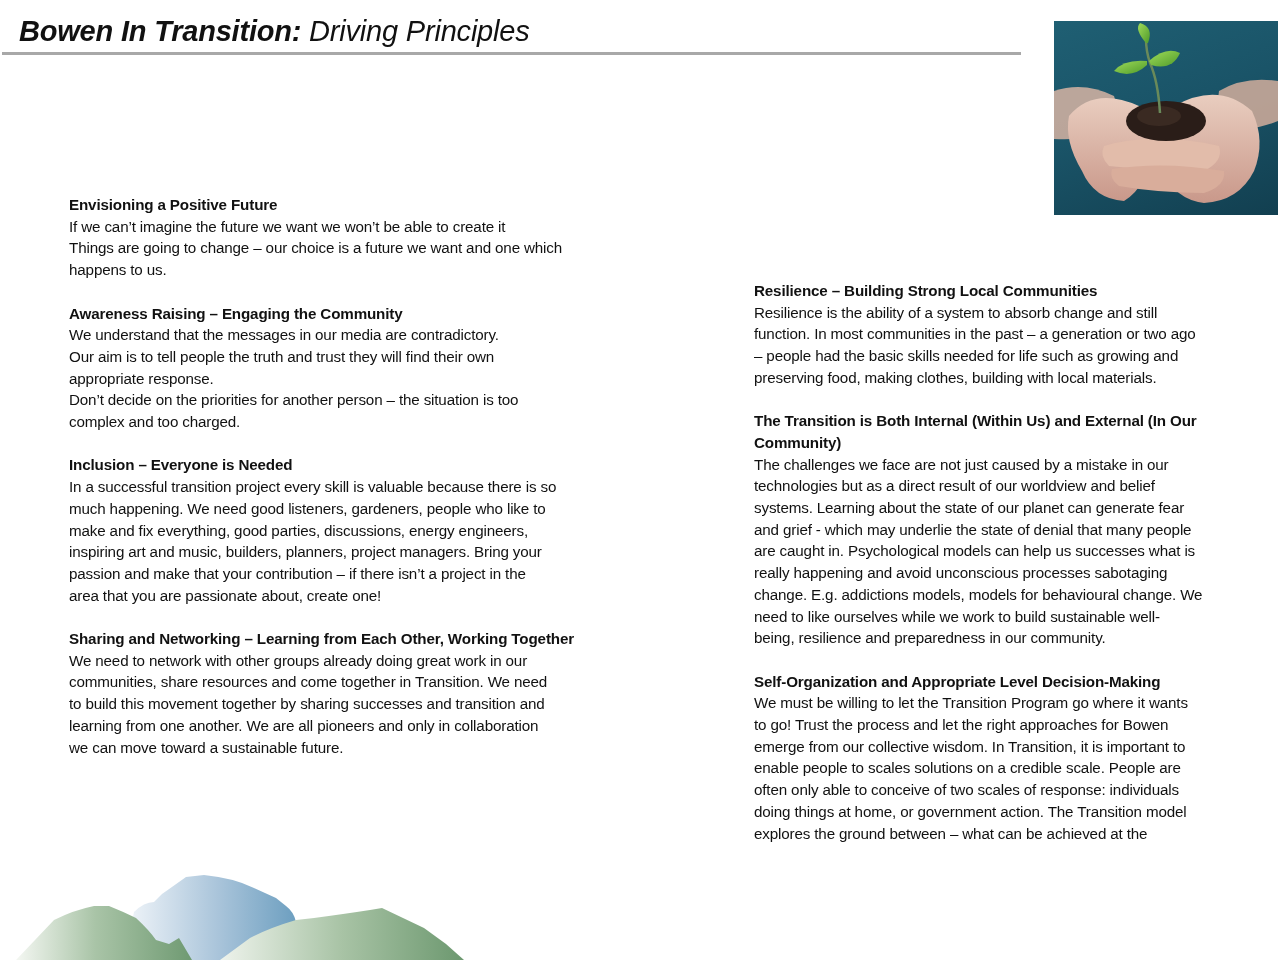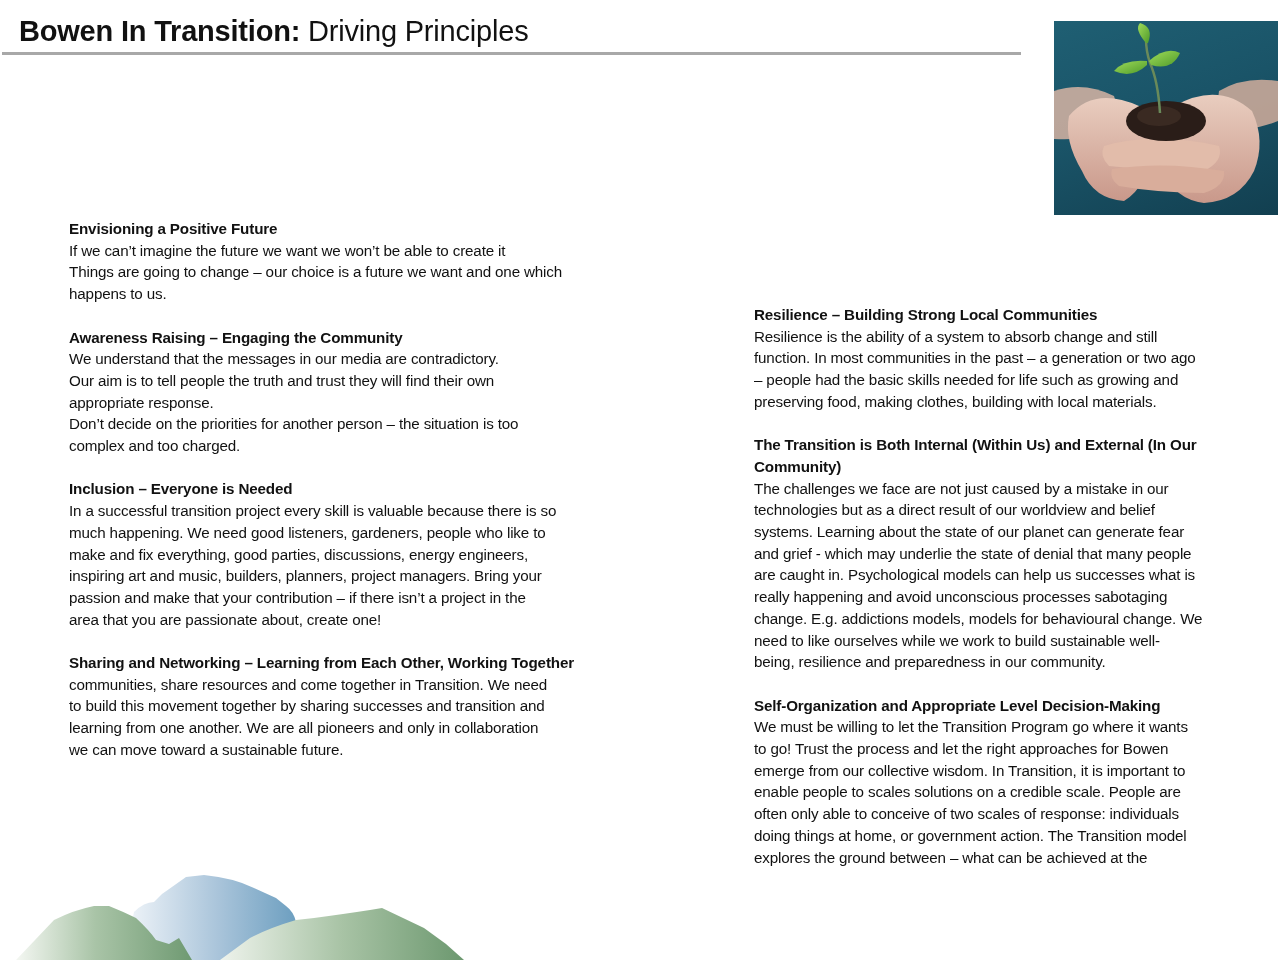--- a/index.html
+++ b/index.html
@@ -16,20 +16,21 @@
       color: #111111;
     }
     .title {
       position: absolute;
       left: 19px;
       top: 12px;
       font-size: 29px;
       line-height: 38px;
       white-space: nowrap;
       letter-spacing: -0.2px;
+      font-style: italic;
     }
     .title .bold { font-weight: bold; }
     .title .normal { font-weight: normal; }
     .title-rule {
       position: absolute;
       left: 2px;
       top: 52px;
       width: 1019px;
       height: 3px;
       background: #a8a8a8;
@@ -42,21 +43,20 @@
       height: 194px;
       overflow: hidden;
       background: linear-gradient(160deg, #1f5f73 0%, #1a5468 45%, #123f50 100%);
     }
     .photo svg { display: block; }
     .col {
       position: absolute;
       font-size: 15.2px;
       line-height: 21.7px;
       letter-spacing: -0.15px;
-      margin-top: 24px;
     }
     .col-left { left: 69px; top: 194px; width: 560px; }
     .col-right { left: 754px; top: 280px; width: 510px; }
     .section { margin-bottom: 21.7px; }
     .section-heading { font-weight: bold; display: block; }
     .section-line { display: block; white-space: nowrap; }
     .mountains {
       position: absolute;
       left: 14px;
       top: 872px;
@@ -125,20 +125,21 @@
     <span class="section-heading">Inclusion – Everyone is Needed</span>
     <span class="section-line">In a successful transition project every skill is valuable because there is so</span>
     <span class="section-line">much happening.  We need good listeners, gardeners, people who like to</span>
     <span class="section-line">make and fix everything, good parties, discussions, energy engineers,</span>
     <span class="section-line">inspiring art and music, builders, planners, project managers. Bring your</span>
     <span class="section-line">passion and make that your contribution – if there isn’t a project in the</span>
     <span class="section-line">area that you are passionate about, create one!</span>
   </div>
   <div class="section">
     <span class="section-heading">Sharing and Networking – Learning from Each Other, Working Together</span>
+    <span class="section-line">We need to network with other groups already doing great work in our</span>
     <span class="section-line">communities, share resources and come together in Transition.  We need</span>
     <span class="section-line">to build this movement together by sharing successes and transition and</span>
     <span class="section-line">learning from one another.  We are all pioneers and only in collaboration</span>
     <span class="section-line">we can move toward a sustainable future.</span>
   </div>
 </div>
 
 <div class="col col-right">
   <div class="section">
     <span class="section-heading">Resilience – Building Strong Local Communities</span>

